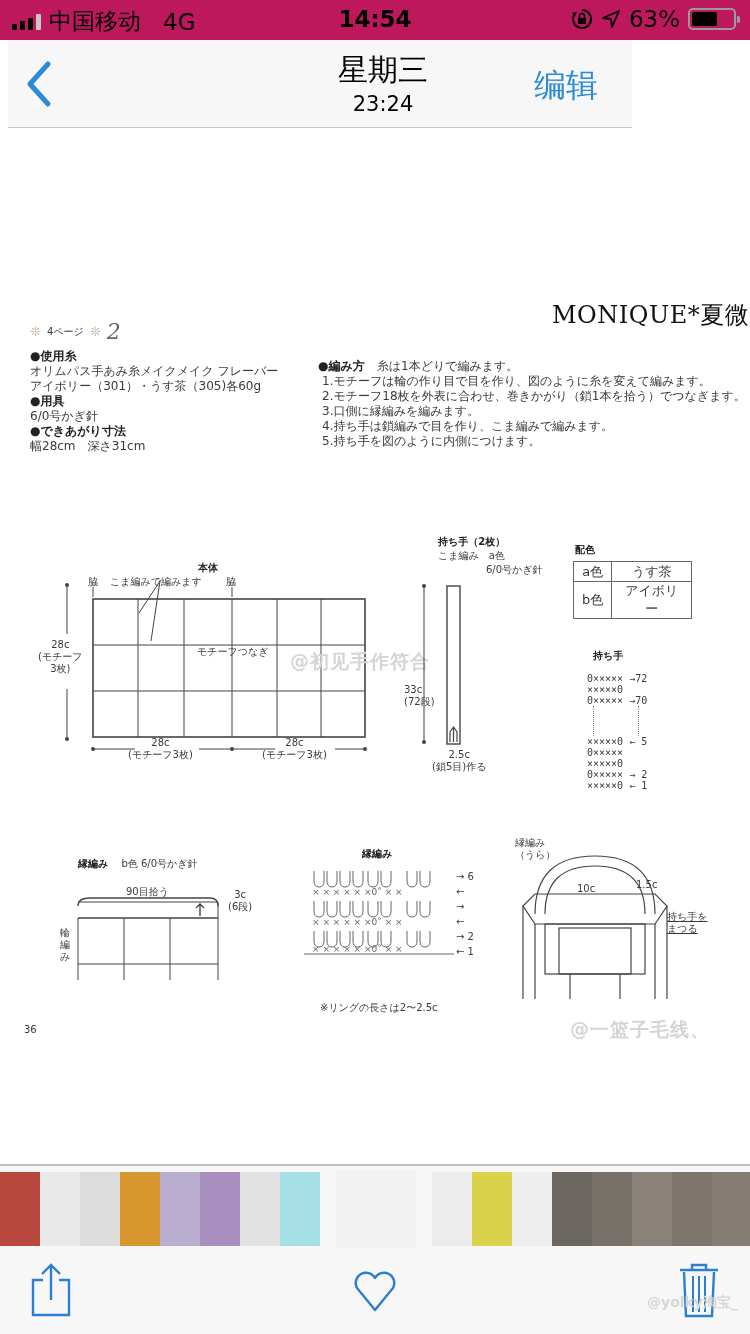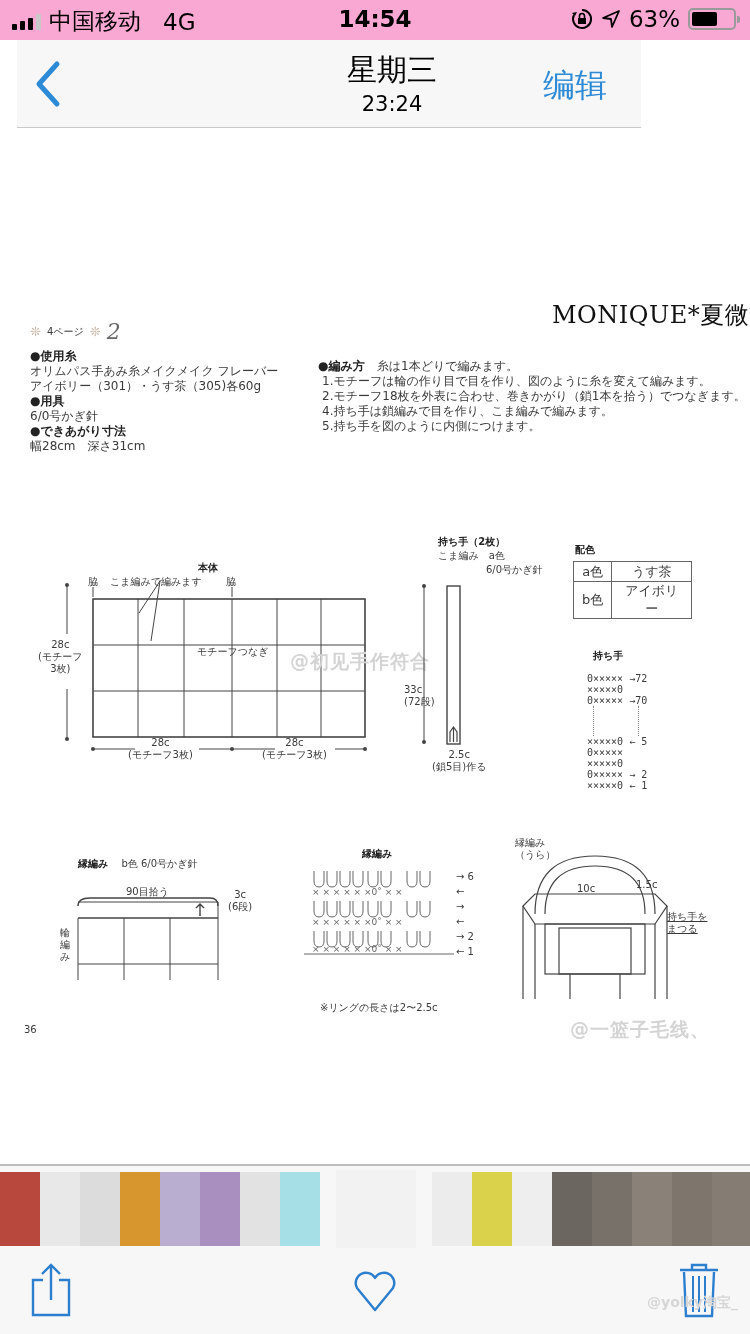--- a/index.html
+++ b/index.html
@@ -1,34 +1,34 @@
 <!DOCTYPE html>
 <html><head>
 <meta charset="utf-8">
 <style>
   * { box-sizing: border-box; margin: 0; padding: 0; }
   html, body { width: 750px; height: 1334px; overflow: hidden; background: #ffffff; }
   body { font-family: "DejaVu Sans", "Liberation Sans", sans-serif; color: #000; position: relative; }
 
   
-  .status-bar { position: absolute; top: 0; left: 0; width: 750px; height: 40px; background: #f9a8d4; }
+  .status-bar { position: absolute; top: 0; left: 0; width: 750px; height: 40px; background: #be185d; }
   .sb-left { position: absolute; left: 12px; top: 6px; display: flex; align-items: center; font-size: 23px; }
   .signal { display: flex; align-items: flex-end; gap: 3px; height: 16px; margin-right: 8px; }
   .signal span { width: 5px; background: #000; border-radius: 1px; }
   .signal span.off { background: #c8c8c8; }
   .carrier { font-size: 23px; }
   .network { margin-left: 22px; font-size: 23px; }
   .sb-time { position: absolute; left: 0; width: 750px; top: 6px; text-align: center; font-size: 23px; font-weight: bold; }
   .sb-right { position: absolute; right: 14px; top: 6px; display: flex; align-items: center; font-size: 23px; gap: 8px; }
   .battery { width: 48px; height: 22px; border: 2px solid #9a9a9a; border-radius: 5px; position: relative; padding: 2px; }
   .battery .fill { height: 100%; background: #000; border-radius: 2px; }
   .battery::after { content: ""; position: absolute; right: -6px; top: 6px; width: 3px; height: 7px; background: #9a9a9a; border-radius: 0 2px 2px 0; }
 
   
-  .nav-bar { position: absolute; top: 40px; left: 17px; width: 624px; height: 88px; background: #f7f7f7; border-bottom: 1px solid #c8c8c8; padding-left: 20px; }
+  .nav-bar { position: absolute; top: 40px; left: 8px; width: 624px; height: 88px; background: #f7f7f7; border-bottom: 1px solid #c8c8c8; padding-left: 20px; }
   .nav-back { position: absolute; left: 14px; top: 18px; width: 36px; height: 52px; cursor: pointer; }
   .nav-title { position: absolute; left: 0; width: 750px; top: 10px; text-align: center; font-size: 30px; }
   .nav-subtitle { position: absolute; left: 0; width: 750px; top: 52px; text-align: center; font-size: 21px; }
   .nav-edit { position: absolute; right: 34px; top: 24px; font-size: 32px; color: #2c8ad6; cursor: pointer; }
 
   
   .viewer { position: absolute; top: 129px; left: 0; width: 750px; height: 1035px; background: #fff; overflow: hidden; }
   .doc { position: absolute; top: 150px; left: 0; width: 750px; height: 770px; background: #fff; }
   .doc * { color: #3a3a3a; }
   .abs { position: absolute; white-space: nowrap; }
@@ -114,20 +114,21 @@
       <div class="bold">●用具</div>
       <div>6/0号かぎ針</div>
       <div class="bold">●できあがり寸法</div>
       <div>幅28cm　深さ31cm</div>
     </div>
 
     <div class="abs small" style="left:318px; top:80px;">
       <div><span class="bold">●編み方</span>　<span>糸は1本どりで編みます。</span></div>
       <div style="padding-left:4px">1.モチーフは輪の作り目で目を作り、図のように糸を変えて編みます。</div>
       <div style="padding-left:4px">2.モチーフ18枚を外表に合わせ、巻きかがり（鎖1本を拾う）でつなぎます。</div>
+      <div style="padding-left:4px">3.口側に縁編みを編みます。</div>
       <div style="padding-left:4px">4.持ち手は鎖編みで目を作り、こま編みで編みます。</div>
       <div style="padding-left:4px">5.持ち手を図のように内側につけます。</div>
     </div>
 
     <div class="abs tiny bold" style="left:198px; top:282px;">本体</div>
     <div class="abs tiny" style="left:88px; top:296px;">脇</div>
     <div class="abs tiny" style="left:110px; top:296px;">こま編みで編みます</div>
     <div class="abs tiny" style="left:226px; top:296px;">脇</div>
     <svg class="abs" style="left:55px; top:300px;" width="320" height="200" viewBox="0 0 320 200">
       <g stroke="#444" fill="none">

